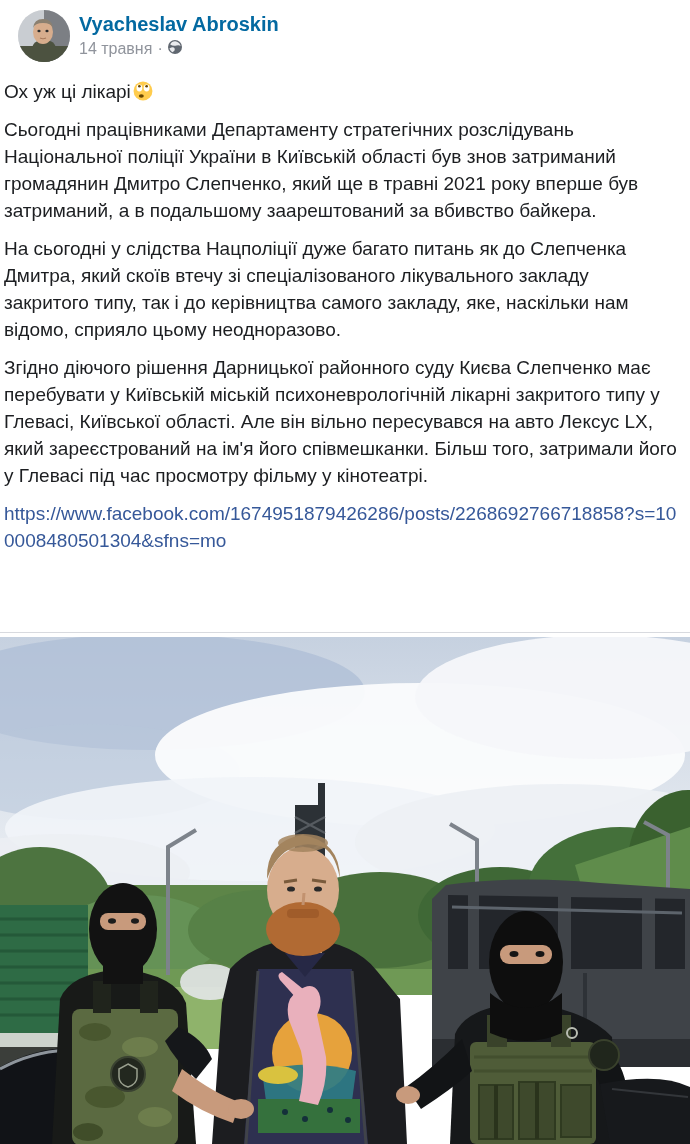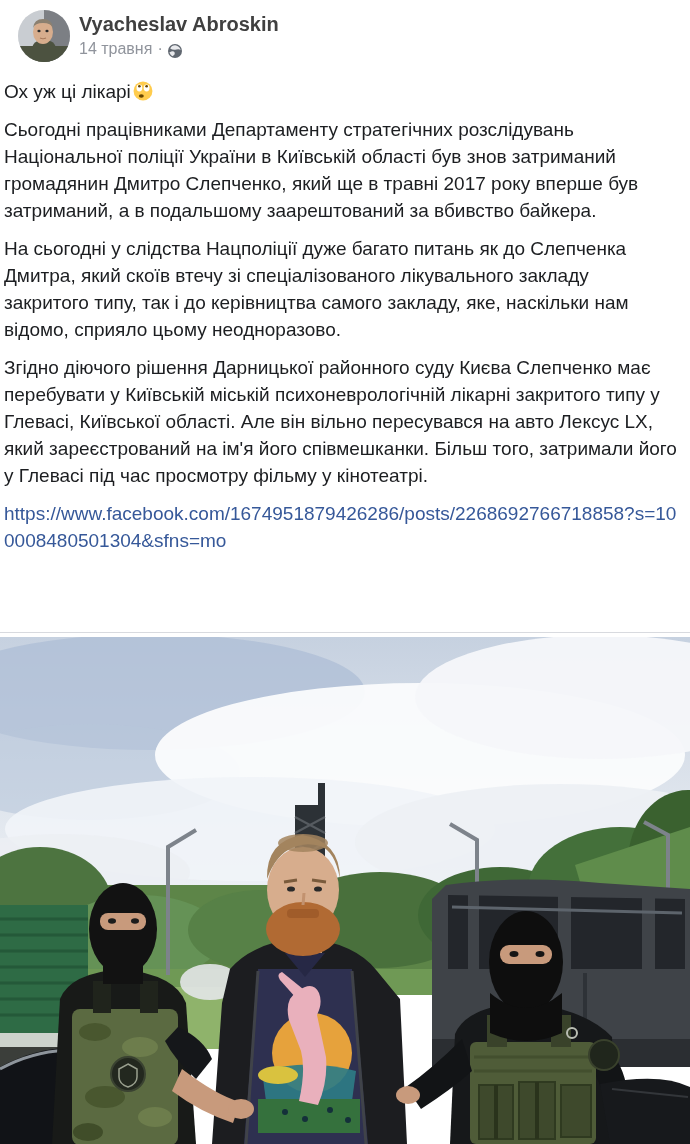--- a/index.html
+++ b/index.html
@@ -3,22 +3,22 @@
 <meta charset="utf-8">
 <style>
   html,body{margin:0;padding:0;background:#fff;}
   .card{position:relative;width:690px;height:1144px;background:#fff;overflow:hidden;
         font-family:"Liberation Sans","DejaVu Sans",sans-serif;}
   .header{position:absolute;left:18px;top:10px;display:flex;align-items:flex-start;}
   .avatar{width:52px;height:52px;border-radius:50%;overflow:hidden;flex:0 0 52px;cursor:pointer;
           box-shadow:0 0 0 1px rgba(0,0,0,.08) inset;}
   .avatar svg{display:block;}
   .hmeta{margin-left:9px;padding-top:2px;}
-  .author{font-size:20px;font-weight:700;color:#404040;line-height:25px;cursor:pointer;}
-  .meta{display:flex;align-items:flex-end;gap:5px;margin-top:3px;font-size:16px;color:#90949c;line-height:18px;}
+  .author{font-size:20px;font-weight:700;color:#0369a1;line-height:25px;cursor:pointer;}
+  .meta{display:flex;align-items:flex-start;gap:5px;margin-top:3px;font-size:16px;color:#90949c;line-height:18px;}
   .meta .dot{color:#90949c;}
   .globe{width:14px;height:14px;display:inline-block;}
   .text{position:absolute;left:4px;top:78px;width:682px;color:#1c1e21;}
   .text p{margin:0 8px 11px 0;font-size:19px;line-height:27px;}
   .emoji{width:20px;height:20px;vertical-align:-3px;margin-left:2px;}
   .post-link{color:#365899;text-decoration:none;word-break:break-all;font-size:19px;line-height:27px;}
   .photo-wrap{position:absolute;left:0;top:632px;width:690px;background:#fff;
               border-top:1px solid #d8dadf;padding-top:4px;cursor:pointer;}
   .photo-wrap svg{display:block;width:690px;height:507px;}
 </style>
@@ -59,21 +59,21 @@
 
   <div class="text">
     <p><span>Ох уж ці лікарі</span><svg class="emoji" viewBox="0 0 36 36">
           <circle cx="18" cy="18" r="17" fill="#ffcc4d"></circle>
           <ellipse cx="11.5" cy="12.5" rx="5.2" ry="6.2" fill="#fff"></ellipse>
           <ellipse cx="24.5" cy="12.5" rx="5.2" ry="6.2" fill="#fff"></ellipse>
           <circle cx="11.5" cy="9.5" r="2.4" fill="#664500"></circle>
           <circle cx="24.5" cy="9.5" r="2.4" fill="#664500"></circle>
           <ellipse cx="15" cy="27" rx="4.5" ry="3.2" fill="#664500"></ellipse>
         </svg></p>
-    <p>Сьогодні працівниками Департаменту стратегічних розслідувань Національної поліції України в Київській області був знов затриманий громадянин Дмитро Слепченко, який ще в травні 2017 року вперше був затриманий, а в подальшому заарештований за вбивство байкера.</p>
+    <p>Сьогодні працівниками Департаменту стратегічних розслідувань Національної поліції України в Київській області був знов затриманий громадянин Дмитро Слепченко, який ще в травні 2021 року вперше був затриманий, а в подальшому заарештований за вбивство байкера.</p>
     <p>На сьогодні у слідства Нацполіції дуже багато питань як до Слепченка Дмитра, який скоїв втечу зі спеціалізованого лікувального закладу закритого типу, так і до керівництва самого закладу, яке, наскільки нам відомо, сприяло цьому неодноразово.</p>
     <p>Згідно діючого рішення Дарницької районного суду Києва Слепченко має перебувати у Київській міській психоневрологічній лікарні закритого типу у Глевасі, Київської області. Але він вільно пересувався на авто Лексус LX, який зареєстрований на ім'я його співмешканки. Більш того, затримали його у Глевасі під час просмотру фільму у кінотеатрі.</p>
     <p><a class="post-link" href="#">https://www.facebook.com/1674951879426286/posts/2268692766718858?s=100008480501304&amp;sfns=mo</a></p>
   </div>
 
   <div class="photo-wrap">
     <svg viewBox="0 0 690 507">
 
       <g>
         <defs>

